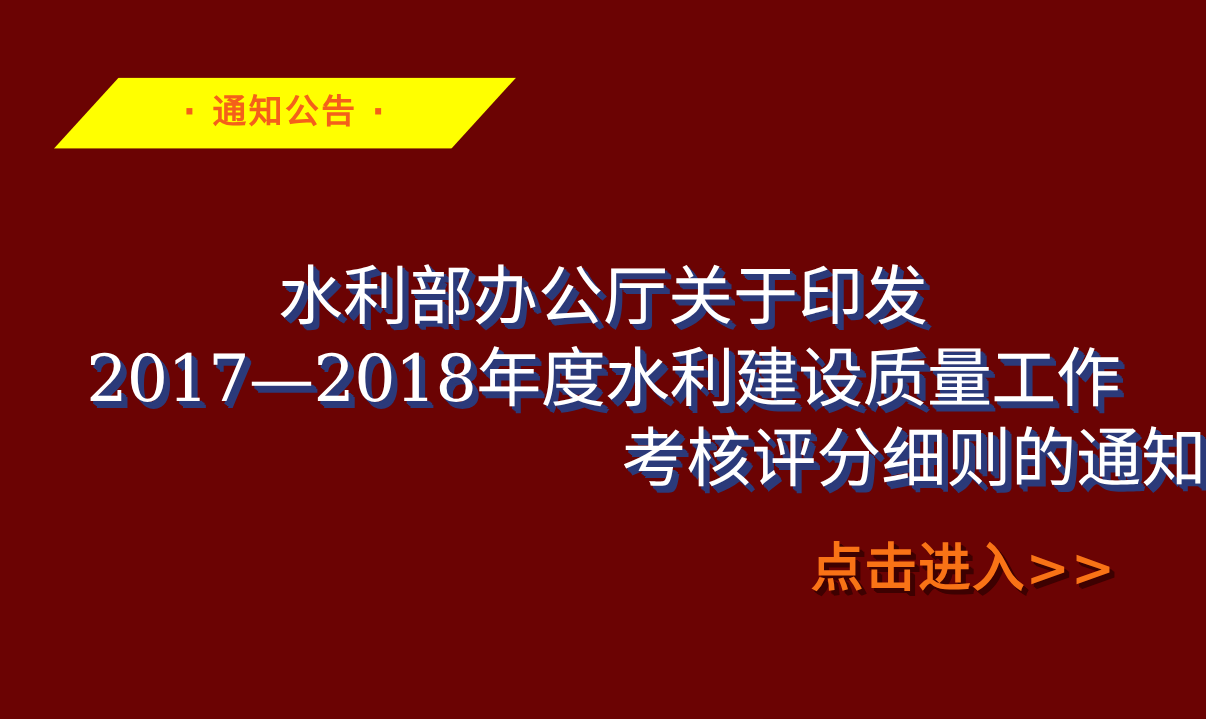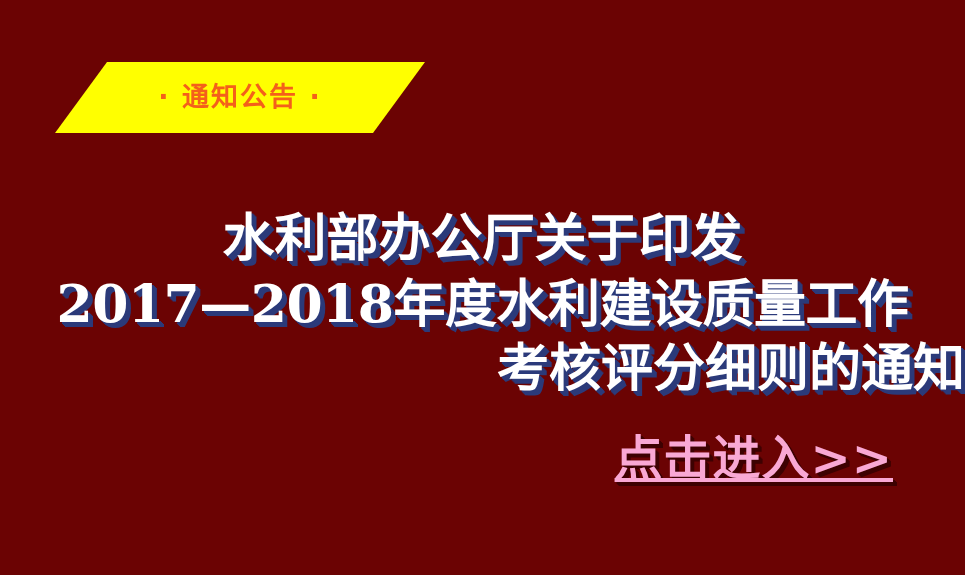--- a/index.html
+++ b/index.html
@@ -18,24 +18,24 @@
   #banner-stage {
     position: relative;
     width: 965px;
     height: 575px;
     background: #6b0303;
   }
 
   
   .ribbon {
     position: absolute;
-    left: 55px;
+    left: 43px;
     top: 62px;
     width: 370px;
-    height: 71px;
+    height: 57px;
   }
   .ribbon-shape {
     position: absolute;
     inset: 0;
     background: #ffff00;
     -webkit-clip-path: polygon(52px 0, 100% 0, calc(100% - 52px) 100%, 0 100%);
     clip-path: polygon(52px 0, 100% 0, calc(100% - 52px) 100%, 0 100%);
   }
   .ribbon-label {
     position: absolute;
@@ -55,21 +55,21 @@
 
   
   .headline {
     position: absolute;
     left: 0;
     top: 212px;
     width: 965px;
     text-align: center;
     color: #ffffff;
     font-family: "DejaVu Serif", "Liberation Serif", serif;
-    font-weight: bold;
+    font-weight: normal;
     line-height: 1.0;
     text-shadow:
        5px 5px 0 #2b3a7a,
        4px 4px 0 #2b3a7a,
        3px 3px 0 #2b3a7a,
        2px 2px 0 #2b3a7a;
     white-space: nowrap;
   }
   .headline-line {
     display: block;
@@ -77,33 +77,32 @@
   }
   .headline-line.line-1 { font-size: 52px; margin-bottom: 14px; }
   .headline-line.line-2 { font-size: 52px; margin-bottom: 12px; letter-spacing: -0.5px; }
   .headline-line.line-3 { font-size: 52px; text-align: right; }
 
   
   .cta {
     position: absolute;
     right: 72px;
     top: 434px;
-    color: #f9a8d4;
+    color: #f97316;
     font-family: "DejaVu Serif", "Liberation Serif", serif;
     font-weight: bold;
-    font-size: 48px;
+    font-size: 42px;
     line-height: 1;
     letter-spacing: 1px;
     white-space: nowrap;
     cursor: pointer;
     text-shadow:
        4px 4px 0 #3d0101,
        3px 3px 0 #3d0101,
        2px 2px 0 #3d0101;
-    text-decoration: underline;
   }
 </style>
 </head>
 <body>
 
 <div id="banner-stage">
 
   <div class="ribbon">
     <div class="ribbon-shape"></div>
     <div class="ribbon-label">· 通知公告 ·</div>

